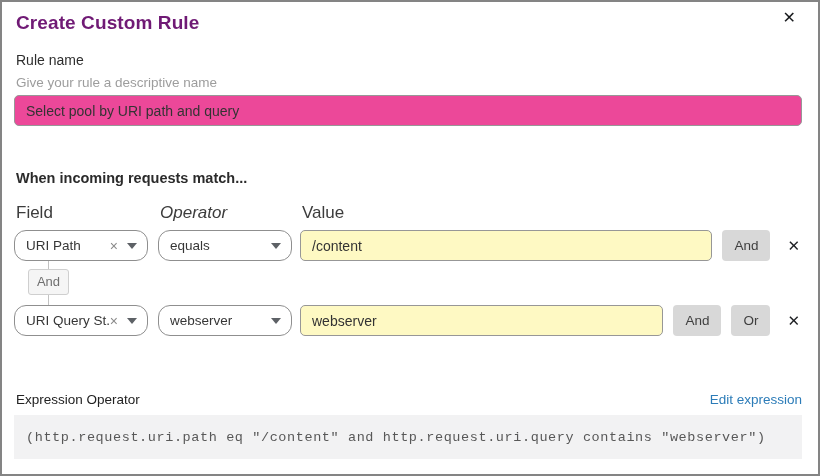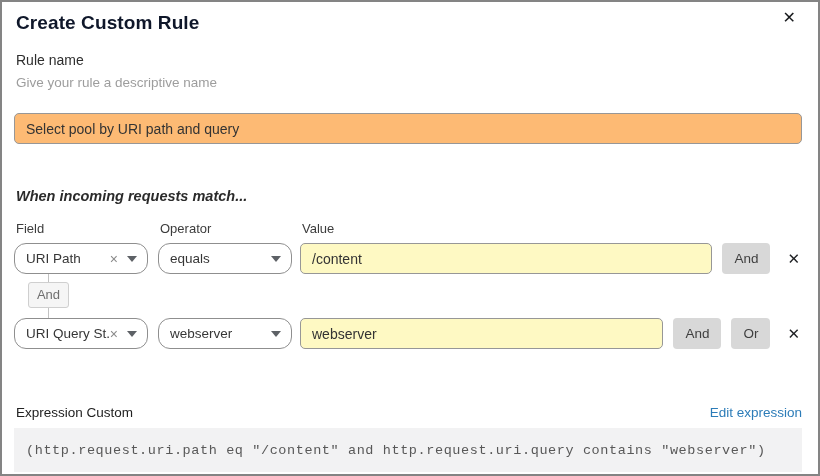--- a/index.html
+++ b/index.html
@@ -13,21 +13,21 @@
     background: #ffffff;
     border: 2px solid #848484;
     overflow: hidden;
   }
   .content { padding: 10px 18px 0 12px; }
 
   .dialog-title {
     margin-left: 2px;
     font-size: 19px;
     font-weight: 700;
-    color: #0f172a;
+    color: #701a75;
     letter-spacing: 0.1px;
   }
   .close-btn {
     position: absolute;
     top: 6px;
     right: 20px;
     font-size: 16px;
     font-weight: 700;
     color: #17191c;
     cursor: pointer;
@@ -40,49 +40,48 @@
     font-size: 14px;
     color: #2e2e2e;
   }
   .rule-name-helper {
     margin: 7px 0 0 2px;
     font-size: 13.5px;
     color: #9d9d9d;
   }
   .name-input {
     display: block;
-    margin-top: 23px;
+    margin-top: 5px;
     width: 788px;
     height: 31px;
     border: 1px solid #979797;
     border-radius: 5px;
     padding: 0 11px;
     font-size: 14px;
     color: #333;
     font-family: "Liberation Sans", "DejaVu Sans", sans-serif;
     outline: none;
-    background: #fdba74;
+    background: #ec4899;
   }
 
   .match-heading {
     margin: 44px 0 0 2px;
     font-size: 14.5px;
     font-weight: 700;
     color: #2b2b2b;
-    font-style: italic;
   }
 
   .col-labels {
     display: flex;
     margin: 17px 0 0 0;
-    font-size: 13px;
+    font-size: 17px;
     color: #3c3c3c;
   }
   .col-labels .col-field    { width: 144px; padding-left: 2px; }
-  .col-labels .col-operator { width: 142px; padding-left: 2px; }
+  .col-labels .col-operator { width: 142px; padding-left: 2px; font-style: italic; }
   .col-labels .col-value    { flex: 1; padding-left: 2px; }
 
   .cond-row {
     display: flex;
     align-items: center;
     margin-top: 7px;
     width: 788px;
   }
   .dropdown {
     display: flex;
@@ -264,18 +263,18 @@
         <span class="caret"></span>
       </div>
       <span class="gap-b"></span>
       <input class="value-input" type="text" value="webserver" style="">
       <button class="join-btn">And</button>
       <button class="join-btn">Or</button>
       <span class="row-delete">✕</span>
     </div>
 
     <div class="expr-header">
-      <span class="expr-label">Expression Custom</span>
+      <span class="expr-label">Expression Operator</span>
       <a class="expr-edit-link">Edit expression</a>
     </div>
     <div class="expr-code">(http.request.uri.path eq "/content" and http.request.uri.query contains "webserver")</div>
   </div>
 </div>
 
 </body></html>

